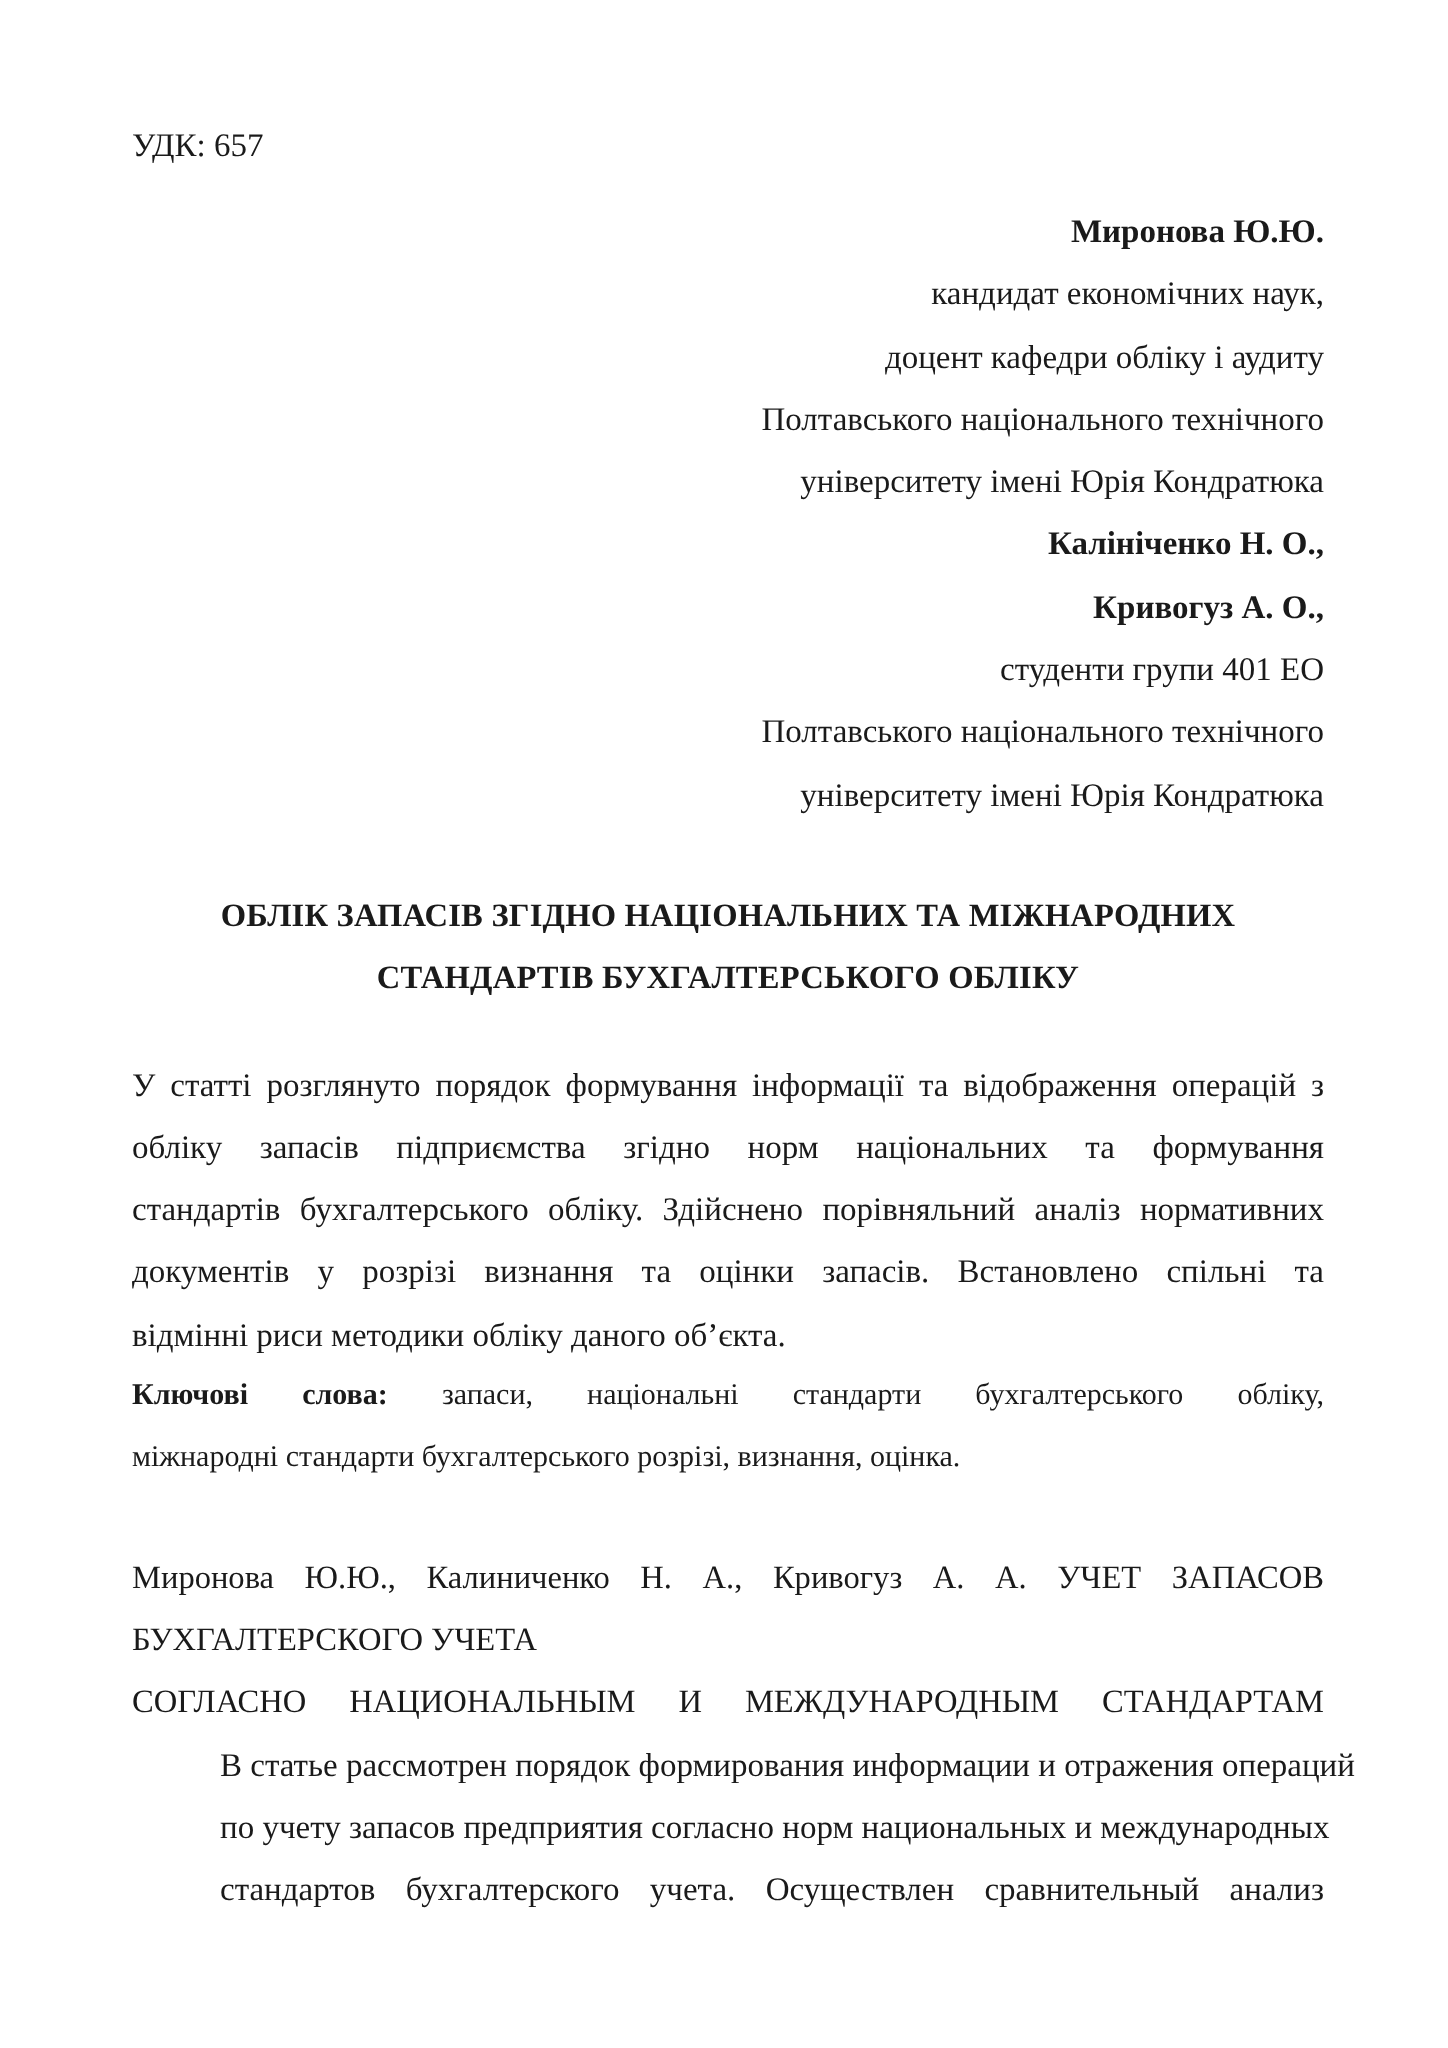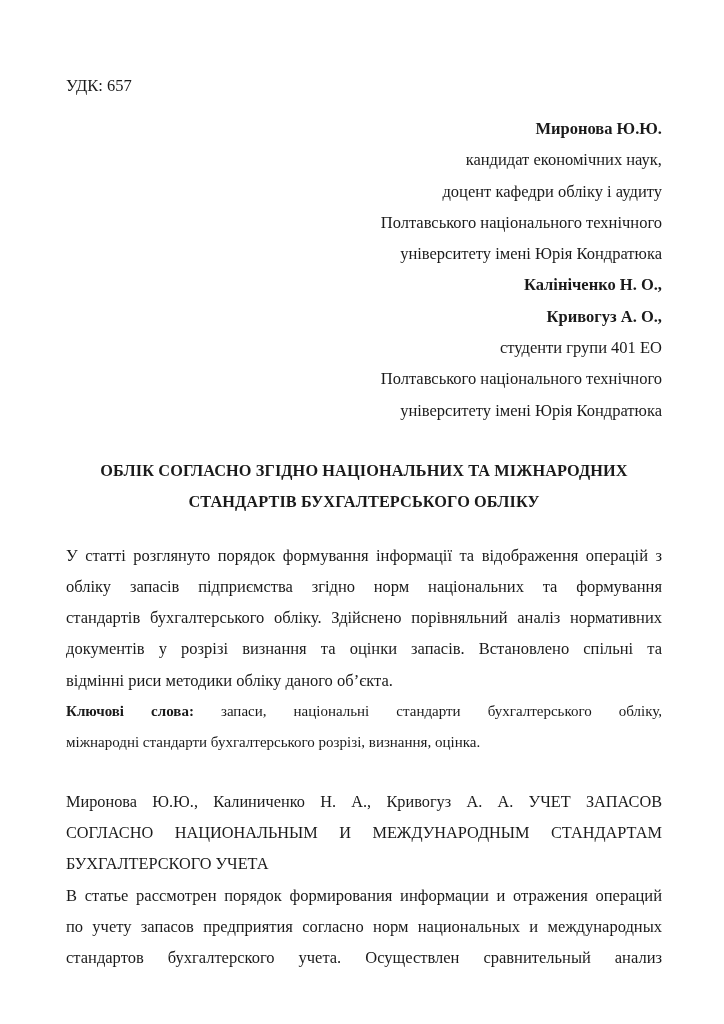--- a/index.html
+++ b/index.html
@@ -18,21 +18,21 @@
     width: 724px;
     height: 1024px;
     background: #ffffff;
     overflow: hidden;
     box-sizing: border-box;
   }
 
   .content {
     position: absolute;
     left: 66px;
-    top: 13px;
+    top: 0;
     width: 596px;  
   }
 
   
   .udk {
     margin: 0;
     padding-top: 62px;
     font-size: 16.5px;
     line-height: 22px;
     text-align: left;
@@ -118,20 +118,21 @@
   .ru-abstract {
     margin: 0;
     font-size: 16.5px;
     line-height: 31.3px;
   }
   .ru-abstract .ln {
     display: block;
     text-align: justify;
     text-align-last: justify;
     white-space: nowrap;
+    margin-left: 44px;
   }
 </style>
 </head>
 <body>
 
 <div class="page">
   <div class="content">
 
     <p class="udk">УДК: 657</p>
 
@@ -142,41 +143,41 @@
       <div class="ln">Полтавського національного технічного</div>
       <div class="ln">університету імені Юрія Кондратюка</div>
       <div class="ln bold">Калініченко Н. О.,</div>
       <div class="ln bold">Кривогуз А. О.,</div>
       <div class="ln">студенти групи 401 ЕО</div>
       <div class="ln">Полтавського національного технічного</div>
       <div class="ln">університету імені Юрія Кондратюка</div>
     </div>
 
     <h1 class="doc-title">
-      <span class="ln">ОБЛІК СОГЛАСНО ЗГІДНО НАЦІОНАЛЬНИХ ТА МІЖНАРОДНИХ</span>
+      <span class="ln">ОБЛІК ЗАПАСІВ ЗГІДНО НАЦІОНАЛЬНИХ ТА МІЖНАРОДНИХ</span>
       <span class="ln">СТАНДАРТІВ БУХГАЛТЕРСЬКОГО ОБЛІКУ</span>
     </h1>
 
     <div class="abstract">
       <span class="abstract-line">У статті розглянуто порядок формування інформації та відображення операцій з</span>
       <span class="abstract-line">обліку запасів підприємства згідно норм національних та формування</span>
       <span class="abstract-line">стандартів бухгалтерського обліку. Здійснено порівняльний аналіз нормативних</span>
       <span class="abstract-line">документів у розрізі визнання та оцінки запасів. Встановлено спільні та</span>
       <span class="abstract-line last">відмінні риси методики обліку даного об’єкта.</span>
     </div>
 
     <div class="keywords">
       <span class="abstract-line"><span class="kw-label">Ключові слова:</span><span> запаси, національні стандарти бухгалтерського обліку,</span></span>
       <span class="abstract-line last">міжнародні стандарти бухгалтерського розрізі, визнання, оцінка.</span>
     </div>
 
     <div class="ru-heading">
       <span class="ln">Миронова Ю.Ю., Калиниченко Н. А., Кривогуз А. А. УЧЕТ ЗАПАСОВ</span>
+      <span class="ln last">БУХГАЛТЕРСКОГО УЧЕТА</span>
       <span class="ln">СОГЛАСНО НАЦИОНАЛЬНЫМ И МЕЖДУНАРОДНЫМ СТАНДАРТАМ</span>
-      <span class="ln last">БУХГАЛТЕРСКОГО УЧЕТА</span>
     </div>
 
     <div class="ru-abstract">
       <span class="ln">В статье рассмотрен порядок формирования информации и отражения операций</span>
       <span class="ln">по учету запасов предприятия согласно норм национальных и международных</span>
       <span class="ln">стандартов бухгалтерского учета. Осуществлен сравнительный анализ</span>
     </div>
 
   </div>
 </div>

